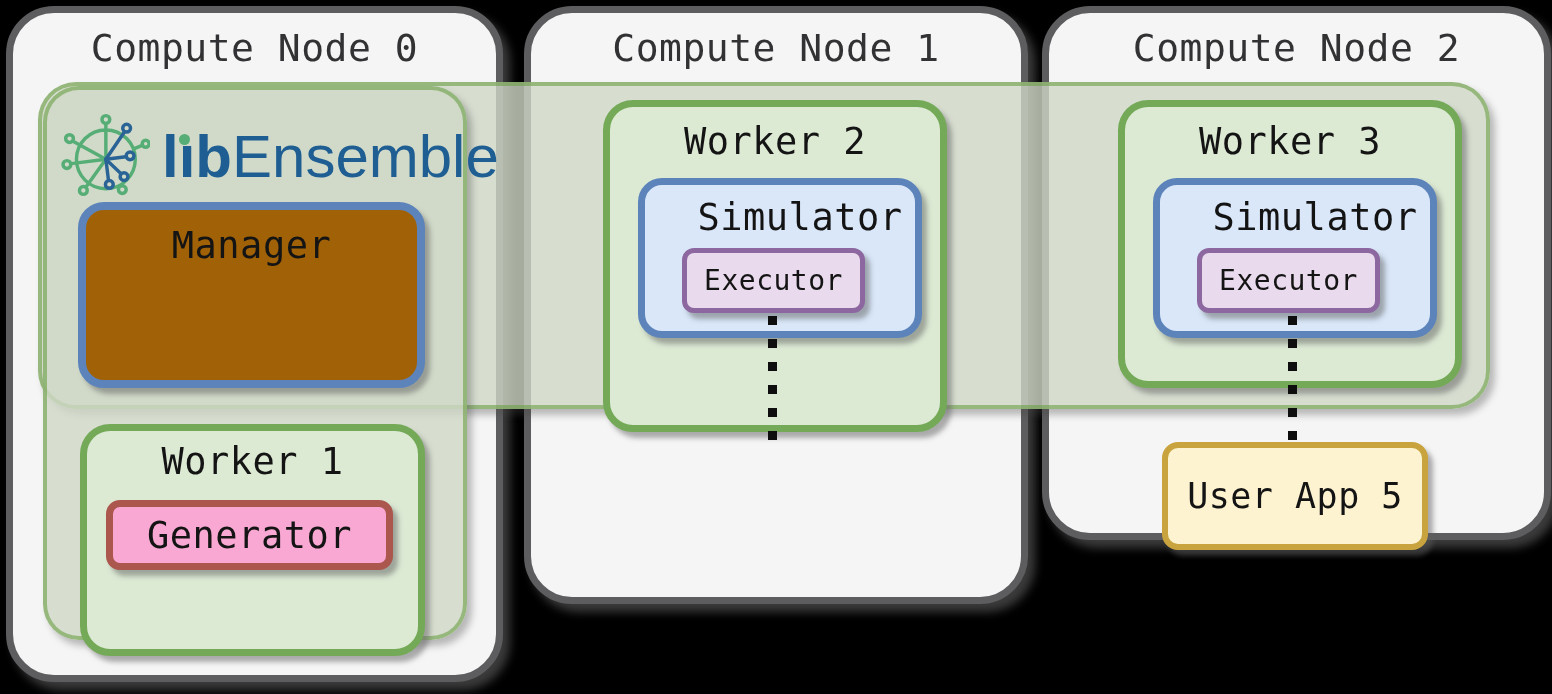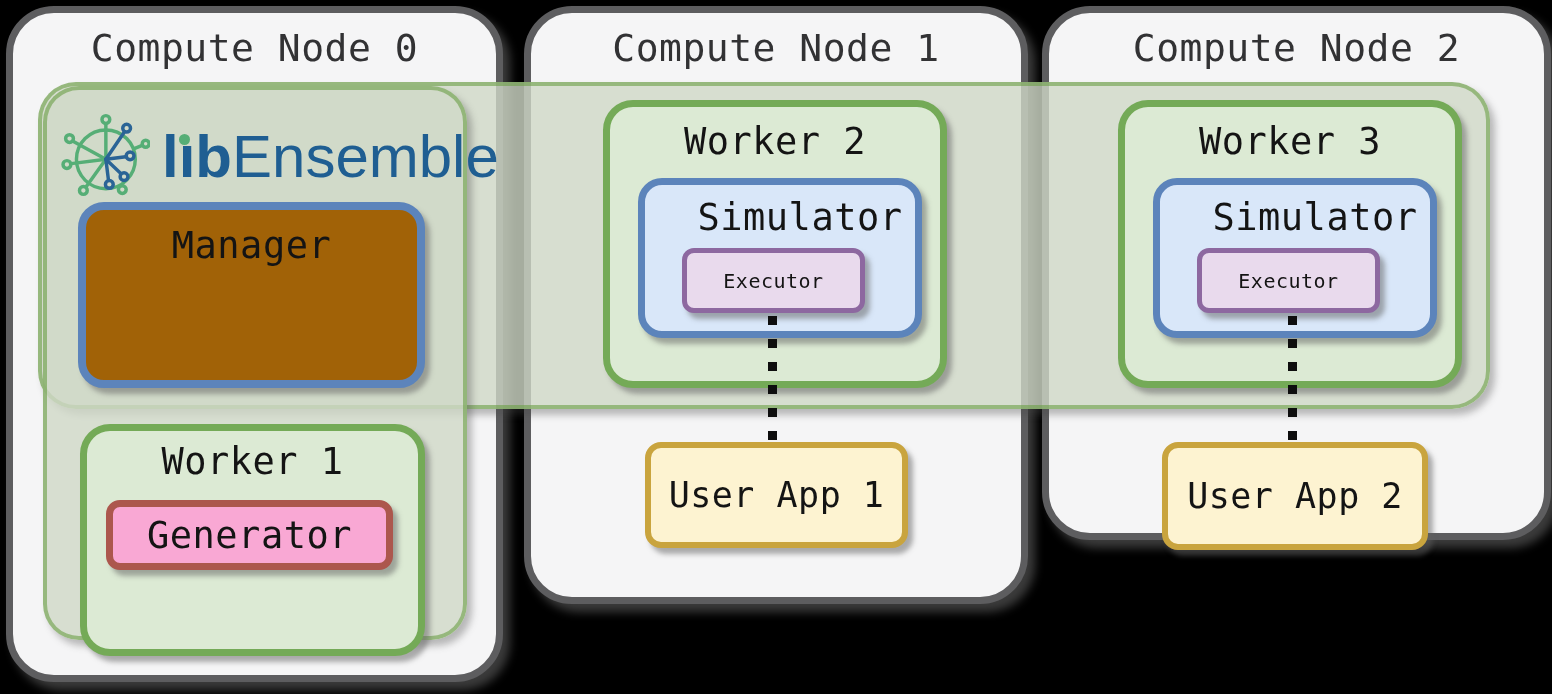--- a/index.html
+++ b/index.html
@@ -14,21 +14,21 @@
            box-sizing:border-box;z-index:5;box-shadow:5px 6px 7px rgba(70,70,70,.35);}
   .band{left:38px;top:82px;width:1452px;height:327px;border-radius:38px;}
   .tallbox{left:43px;top:86px;width:424px;height:554px;border-radius:36px;}
   .bx{position:absolute;box-sizing:border-box;display:flex;justify-content:center;align-items:center;
       z-index:10;color:#141414;letter-spacing:.5px;box-shadow:5px 6px 5px rgba(95,95,95,.5);}
   .bx .lbl{white-space:nowrap;}
   .topalign{align-items:flex-start;}
   .manager{background:#a16207;border:8px solid #5c84bb;border-radius:26px;font-size:37px;padding-top:14px;}
   .worker{background:#dcead4;border:7px solid #74aa57;border-radius:30px;font-size:37px;}
   .simulator{background:#d9e7f9;border:7px solid #5c84bb;border-radius:24px;font-size:37px;padding-top:11px;padding-left:40px;}
-  .executor{background:#e9daed;border:5px solid #8d68a0;border-radius:12px;font-size:20px;}
+  .executor{background:#e9daed;border:5px solid #8d68a0;border-radius:12px;font-size:28px;}
   .generator{background:#f9a8d4;border:7px solid #ac574d;border-radius:14px;font-size:37px;}
   .userapp{background:#fdf3d1;border:6px solid #c9a43e;border-radius:16px;font-size:35px;}
   .dotline{position:absolute;width:9px;z-index:12;
            background:repeating-linear-gradient(to bottom,#0e0e0e 0 9px,transparent 9px 23px);}
   
   .logo-row{position:absolute;display:flex;align-items:center;z-index:10;}
   .logo-text{font-family:"Liberation Sans","DejaVu Sans",sans-serif;font-size:60px;color:#1f5e92;
              margin-left:12px;line-height:86px;white-space:nowrap;}
   .lib{font-weight:700;position:relative;}
   .idot{position:absolute;left:17px;top:11px;width:11px;height:11px;border-radius:50%;
@@ -84,53 +84,50 @@
       <span class="lbl">Worker 1</span>
       <div class="bx generator" style="left:19px;top:69px;width:287px;height:70px;">
         <span class="lbl">Generator</span>
       </div>
     </div>
   </div>
 
   <div class="node" style="left:524px;top:6px;width:504px;height:598px;">
     <div class="node-title">Compute Node 1</div>
 
-    <div class="bx worker topalign" style="left:72px;top:87px;width:344px;height:288px;padding-top:13px;">
+    <div class="bx worker topalign" style="left:72px;top:87px;width:344px;height:332px;padding-top:13px;">
       <span class="lbl">Worker 2</span>
       <div class="bx simulator topalign" style="left:28px;top:71px;width:284px;height:160px;">
         <span class="lbl">Simulator</span>
         <div class="bx executor" style="left:37px;top:63px;width:183px;height:65px;">
           <span class="lbl">Executor</span>
         </div>
       </div>
     </div>
 
     <div class="dotline" style="left:237px;top:303px;height:128px;"></div>
 
-    <div class="bx userapp" style="left:114px;top:429px;width:263px;height:106px;">
-      <span class="lbl">User App 1</span>
-    </div>
   </div>
 
   <div class="node" style="left:1042px;top:6px;width:509px;height:534px;">
     <div class="node-title">Compute Node 2</div>
 
     <div class="bx worker topalign" style="left:69px;top:87px;width:344px;height:288px;padding-top:13px;">
       <span class="lbl">Worker 3</span>
       <div class="bx simulator topalign" style="left:28px;top:71px;width:284px;height:160px;">
         <span class="lbl">Simulator</span>
         <div class="bx executor" style="left:37px;top:63px;width:183px;height:65px;">
           <span class="lbl">Executor</span>
         </div>
       </div>
     </div>
 
     <div class="dotline" style="left:239px;top:303px;height:128px;"></div>
 
     <div class="bx userapp" style="left:113px;top:429px;width:266px;height:108px;">
-      <span class="lbl">User App 2</span>
+      <span class="lbl">User App 5</span>
     </div>
   </div>
 
   <div class="overlay band"></div>
   <div class="overlay tallbox"></div>
 
 </div>
 
 </body></html>

